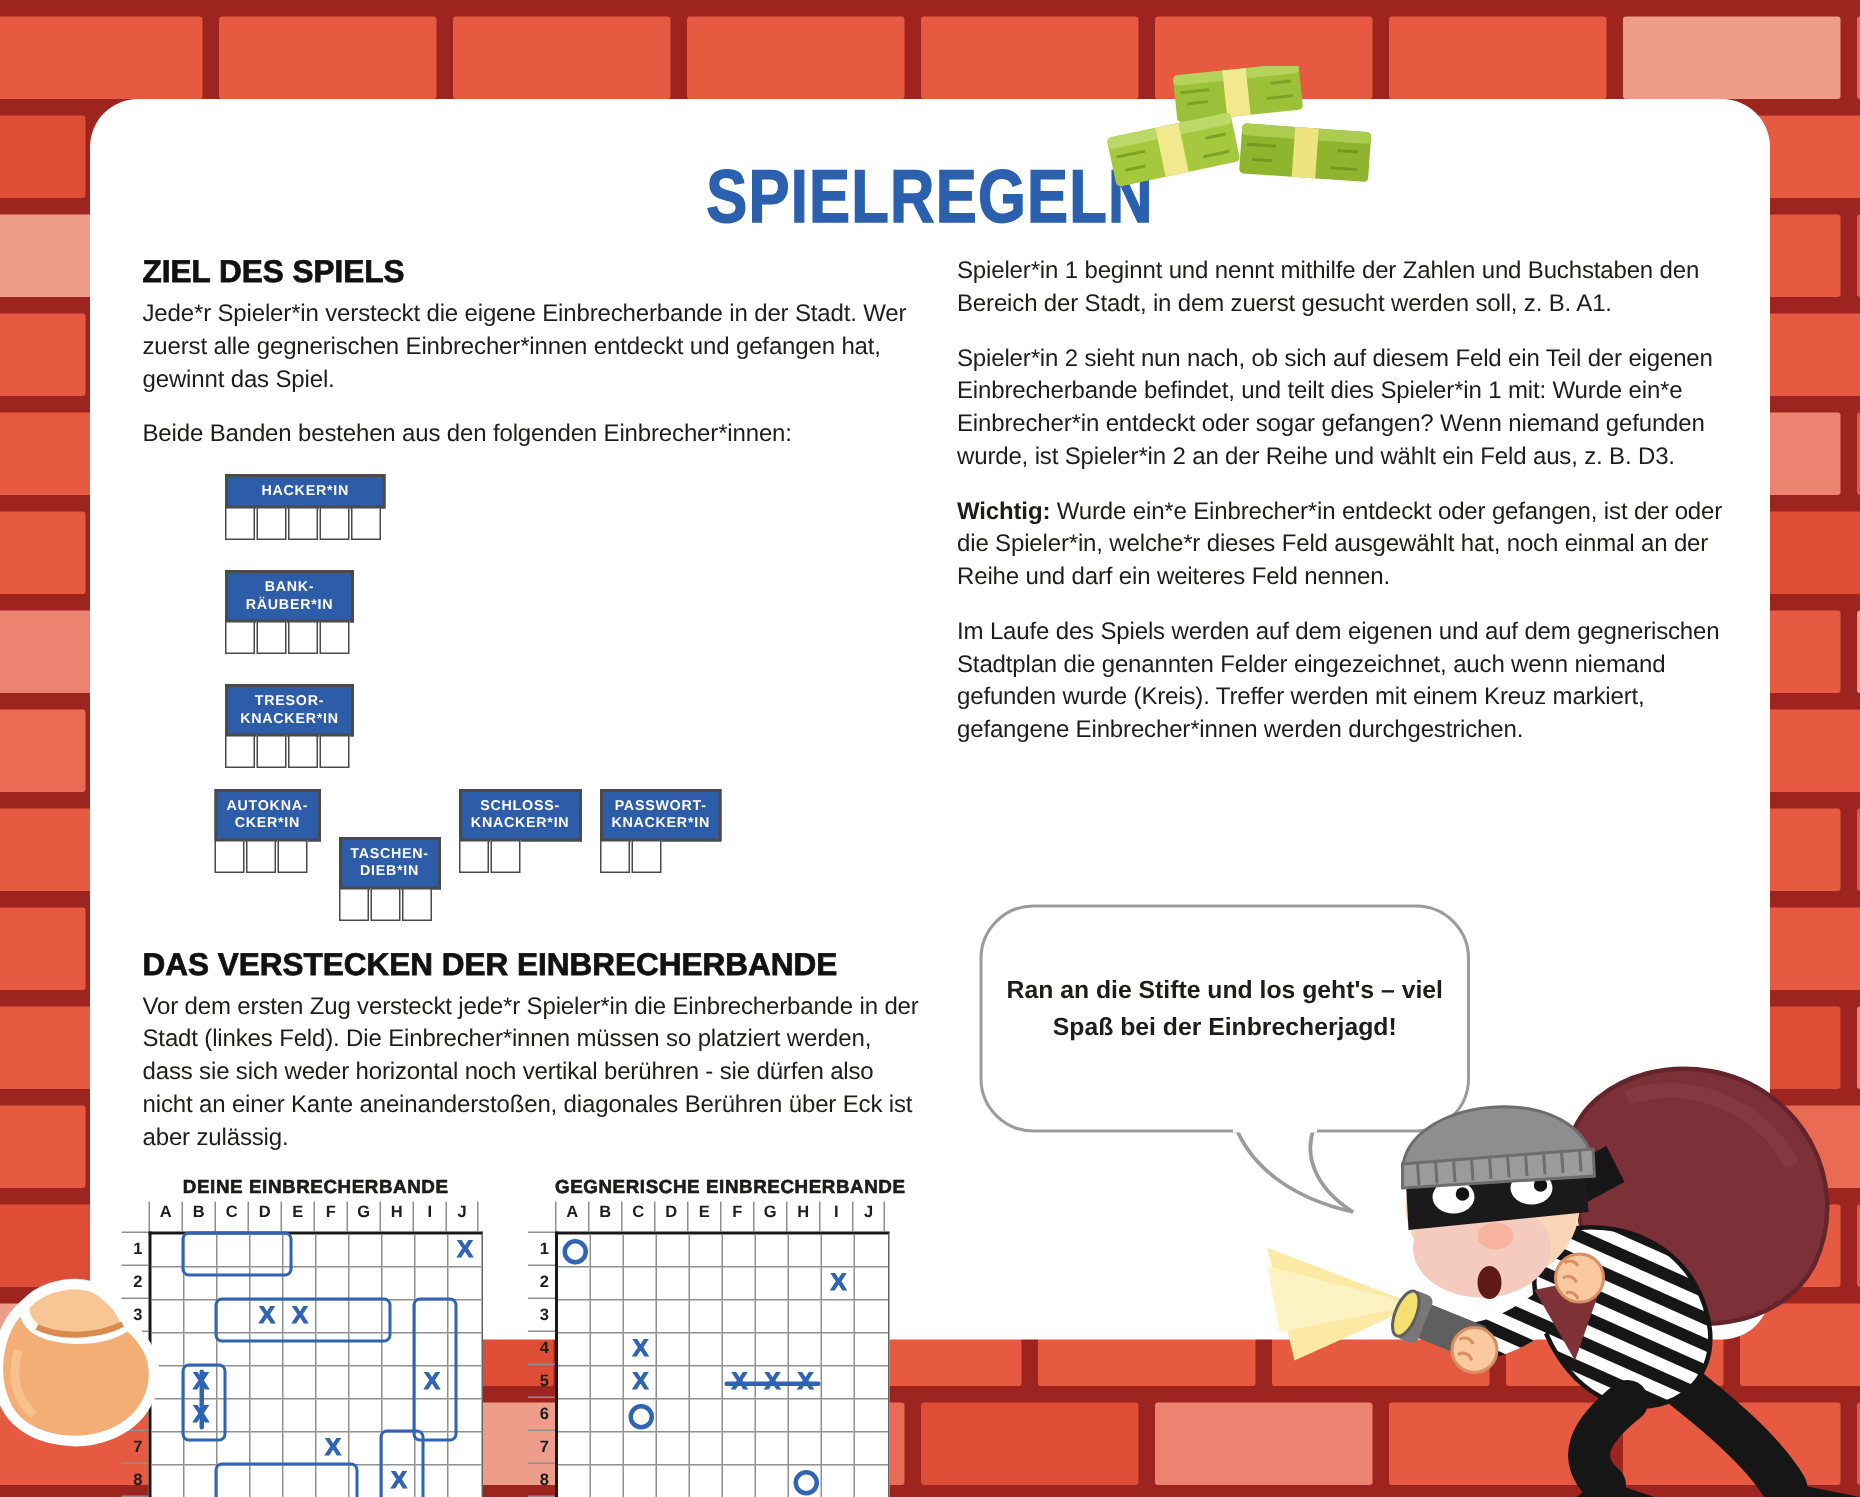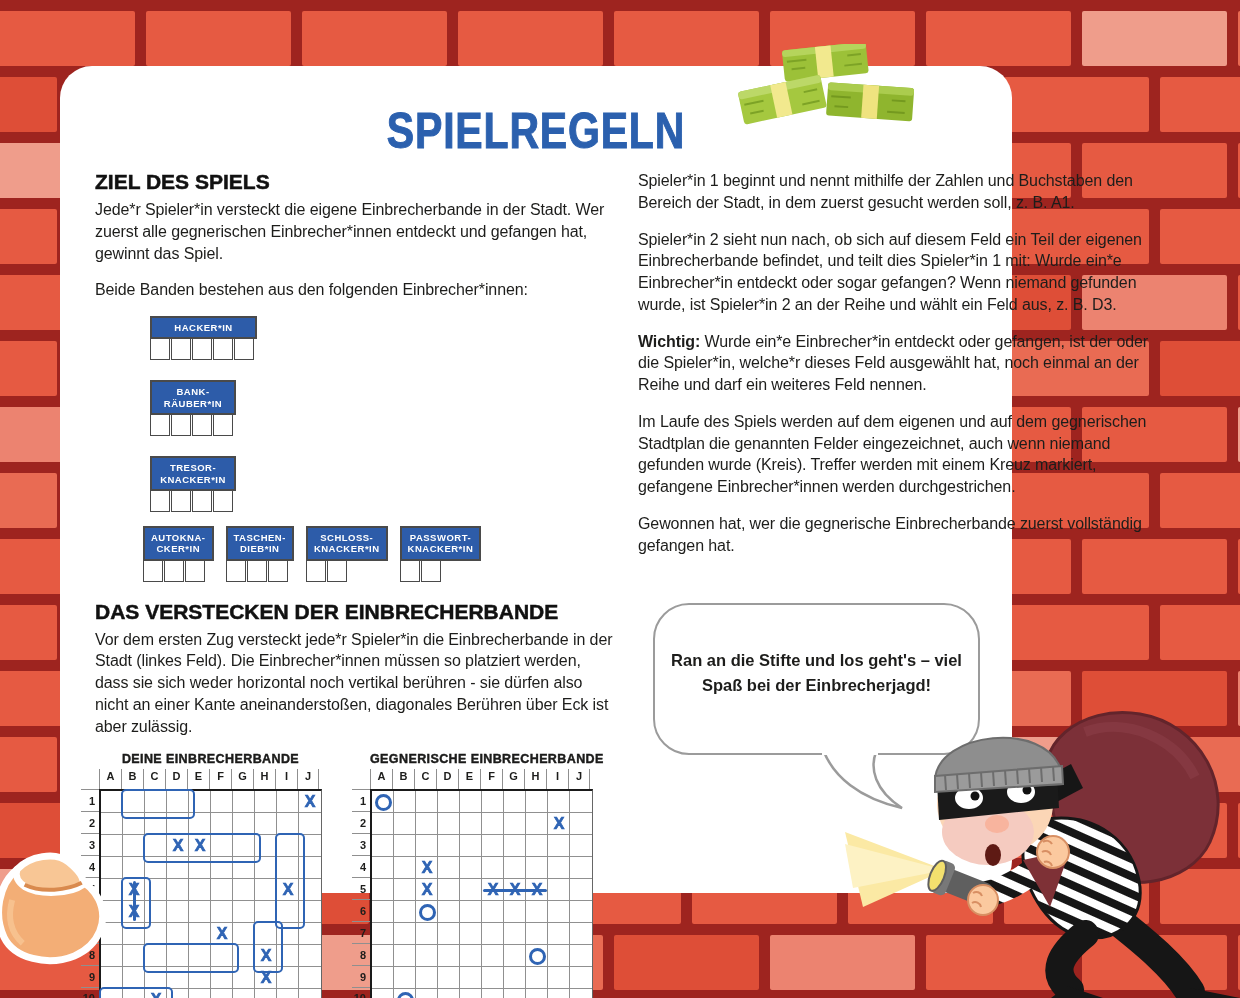--- a/index.html
+++ b/index.html
@@ -1,19 +1,19 @@
 <!DOCTYPE html>
 <html><head>
 <meta charset="utf-8">
 <style>
   html,body{margin:0;padding:0;width:1240px;height:998px;overflow:hidden;
     font-family:"Liberation Sans","DejaVu Sans",sans-serif;background:#9e241f;position:relative;}
   #bricks{position:absolute;inset:0;z-index:0;}
   .brick{position:absolute;border-radius:2px;}
-  .card{position:absolute;left:60px;top:66px;width:952px;height:827px;background:#fff;
+  .card{position:absolute;left:60px;top:66px;width:1120px;height:827px;background:#fff;
     border-radius:32px;z-index:1;color:#1d1d1b;}
   .title{position:absolute;top:36px;left:0;right:0;margin:0;text-align:center;
     font-size:50px;font-weight:900;color:#2b60ae;letter-spacing:1px;
     transform:scaleX(.82);transform-origin:center;-webkit-text-stroke:1px #2b60ae;}
   .col{position:absolute;top:104px;}
   .col.left{left:35px;width:522px;}
   .col.right{left:578px;width:524px;}
   h2{margin:0 0 5px 0;font-size:21px;font-weight:900;letter-spacing:0;color:#111;
      -webkit-text-stroke:.5px #111;}
   p{margin:0 0 15px 0;font-size:16px;line-height:1.36;letter-spacing:-.1px;}
@@ -246,21 +246,21 @@
         <div class="piece">
           <div class="piece-label" style="min-width: 65px;">AUTOKNA-
 CKER*IN</div>
           <div class="piece-cells">
             <div class="piece-cell"></div>
             <div class="piece-cell"></div>
             <div class="piece-cell"></div>
           </div>
         </div>
         <div class="piece">
-          <div class="piece-label" style="min-width: 65px;">TASCHEN-
+          <div class="piece-label" style="min-width: 65px; margin-top: 32px;">TASCHEN-
 DIEB*IN</div>
           <div class="piece-cells">
             <div class="piece-cell"></div>
             <div class="piece-cell"></div>
             <div class="piece-cell"></div>
           </div>
         </div>
         <div class="piece">
           <div class="piece-label" style="min-width: 44px;">SCHLOSS-
 KNACKER*IN</div>
@@ -577,21 +577,20 @@
         </div>
       </div>
     </div>
   </div>
 
   <div class="col right">
     <p>Spieler*in 1 beginnt und nennt mithilfe der Zahlen und Buchstaben den Bereich der Stadt, in dem zuerst gesucht werden soll, z. B. A1.</p>
     <p>Spieler*in 2 sieht nun nach, ob sich auf diesem Feld ein Teil der eigenen Einbrecherbande befindet, und teilt dies Spieler*in 1 mit: Wurde ein*e Einbrecher*in entdeckt oder sogar gefangen? Wenn niemand gefunden wurde, ist Spieler*in 2 an der Reihe und wählt ein Feld aus, z. B. D3.</p>
     <p><strong>Wichtig:</strong><span> Wurde ein*e Einbrecher*in entdeckt oder gefangen, ist der oder die Spieler*in, welche*r dieses Feld ausgewählt hat, noch einmal an der Reihe und darf ein weiteres Feld nennen.</span></p>
     <p>Im Laufe des Spiels werden auf dem eigenen und auf dem gegnerischen Stadtplan die genannten Felder eingezeichnet, auch wenn niemand gefunden wurde (Kreis). Treffer werden mit einem Kreuz markiert, gefangene Einbrecher*innen werden durchgestrichen.</p>
-    <p>Gewonnen hat, wer die gegnerische Einbrecherbande zuerst vollständig gefangen hat.</p>
   </div>
 
   <div class="bubble">
     <div class="bubble-text">Ran an die Stifte und los geht's – viel
 Spaß bei der Einbrecherjagd!</div>
   </div>
   <svg class="bubble-tail" width="90" height="62" viewBox="0 0 90 62">
     <path d="M6,2 C16,26 40,48 84,58 C56,40 52,18 58,2 Z" fill="#fff" stroke="#9b9b9b" stroke-width="2.5"></path>
     <rect x="4" y="0" width="56" height="5" fill="#fff"></rect>
   </svg>

